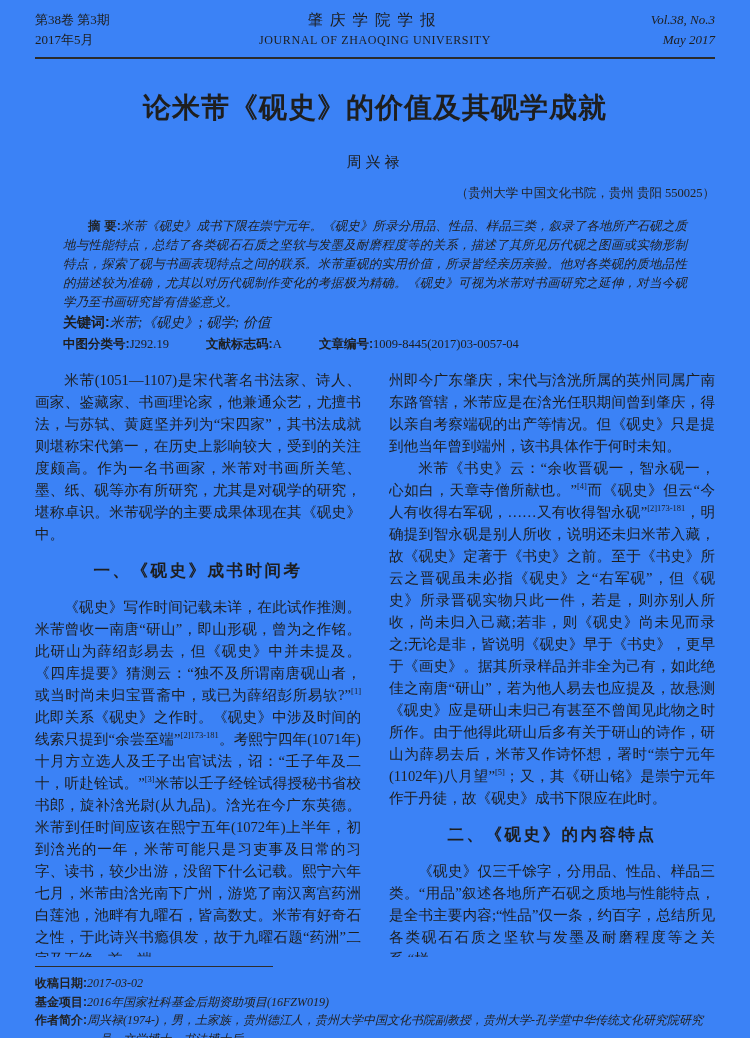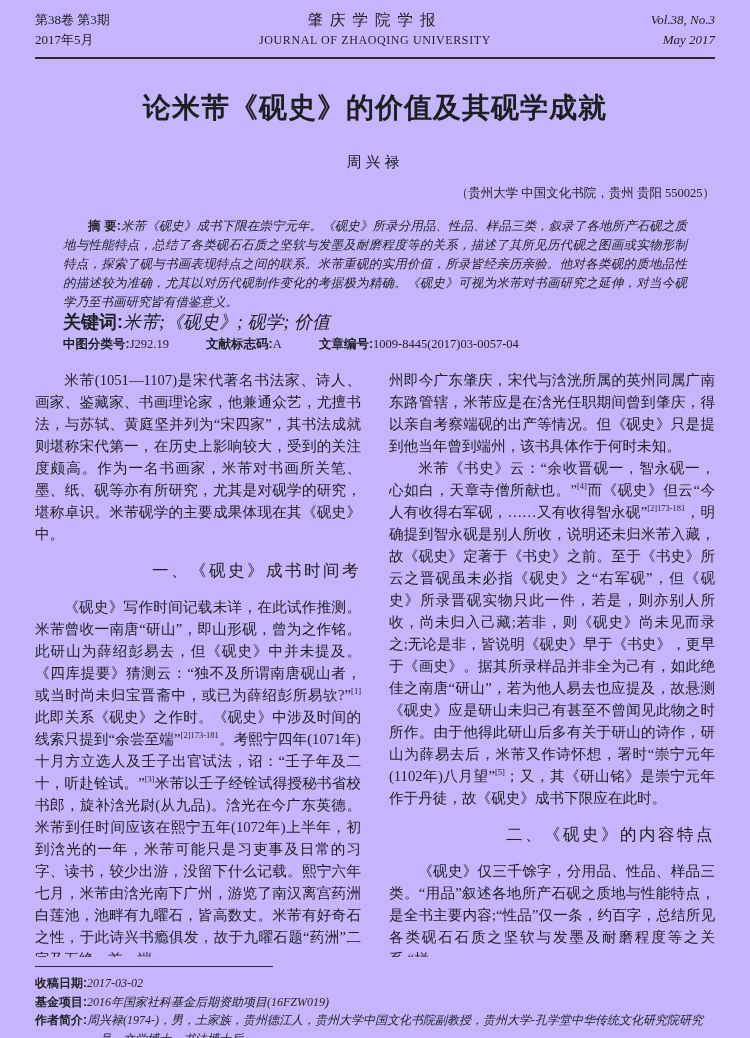--- a/index.html
+++ b/index.html
@@ -1,48 +1,48 @@
 <!DOCTYPE html>
 <html><head>
 <meta charset="utf-8">
 <style>
   * { margin:0; padding:0; box-sizing:border-box; }
   html,body { background:#e8e8e6; }
   .page {
-    width:750px; height:1038px; margin:0 auto; background:#c4b5fd;
+    width:750px; height:1038px; margin:0 auto; background:#3b82f6;
     color:#1e1e1e; font-family:"Liberation Serif","DejaVu Serif",serif;
     padding:10px 35px 8px 35px; overflow:hidden; position:relative;
   }
   
   .jhead { display:flex; align-items:flex-start; border-bottom:2px solid #2b2b2b; padding-bottom:7px; }
   .jhead .hl { width:160px; font-size:13px; line-height:20px; }
   .jhead .hc { flex:1; text-align:center; }
   .jhead .hr { width:160px; text-align:right; font-size:13px; line-height:20px;font-style:italic; }
   .jtitle-cn { font-size:15.5px; letter-spacing:7px; line-height:20px; }
   .jtitle-en { font-size:12px; letter-spacing:0.6px; line-height:20px; }
   
   .atitle { text-align:center; font-size:28px; font-weight:700; letter-spacing:1px; margin-top:30px; }
   .aauthor { text-align:center; font-size:15px; letter-spacing:4px; margin-top:26px; }
   .aaffil { text-align:right; font-size:12.5px; margin-top:13px; color:#242424; }
   
   .abstract {
     margin:15px 28px 0 28px; font-size:12.5px; line-height:19px;
     text-align:justify; text-indent:2em; font-style:italic; color:#222;
   }
   .abstract b, .kwrow b, .metarow b { font-style:normal; font-family:"Liberation Sans","DejaVu Sans",sans-serif; font-weight:700; }
-  .kwrow { margin:1px 28px 0 28px; font-size:18px; line-height:19px; font-style:italic; }
+  .kwrow { margin:1px 28px 0 28px; font-size:14px; line-height:19px; font-style:italic; }
   .metarow { margin:3px 28px 0 28px; font-size:12.5px; line-height:19px; }
   .metarow .seg { margin-right:34px; }
   .metarow .seg:last-child { margin-right:0; }
   
   .columns { display:flex; gap:28px; margin-top:15px; }
   .col { width:329px; height:588px; overflow:hidden; font-size:14.6px; line-height:22px; text-align:justify; }
   .col p { text-indent:2em; }
   .col p.noindent { text-indent:0; }
-  .sec-heading { text-align:right; font-size:16.5px; font-weight:400; letter-spacing:2.5px; margin:15px 0 14px 0; }
+  .sec-heading { text-align:center; font-size:16.5px; font-weight:700; letter-spacing:2.5px; margin:15px 0 14px 0; }
   sup { font-size:8.5px; line-height:0; vertical-align:super; letter-spacing:0; }
   
   .footnote { margin-top:9px; }
   .foot-rule { width:238px; border-top:1.5px solid #2e2e2e; margin-bottom:7px; }
   .foot-row { font-size:12px; line-height:18.5px; padding-left:64px; text-indent:-64px; font-style:italic; color:#222; }
   .foot-row b { font-style:normal; font-family:"Liberation Sans","DejaVu Sans",sans-serif; font-weight:700; }
 </style>
 </head>
 <body>
 

